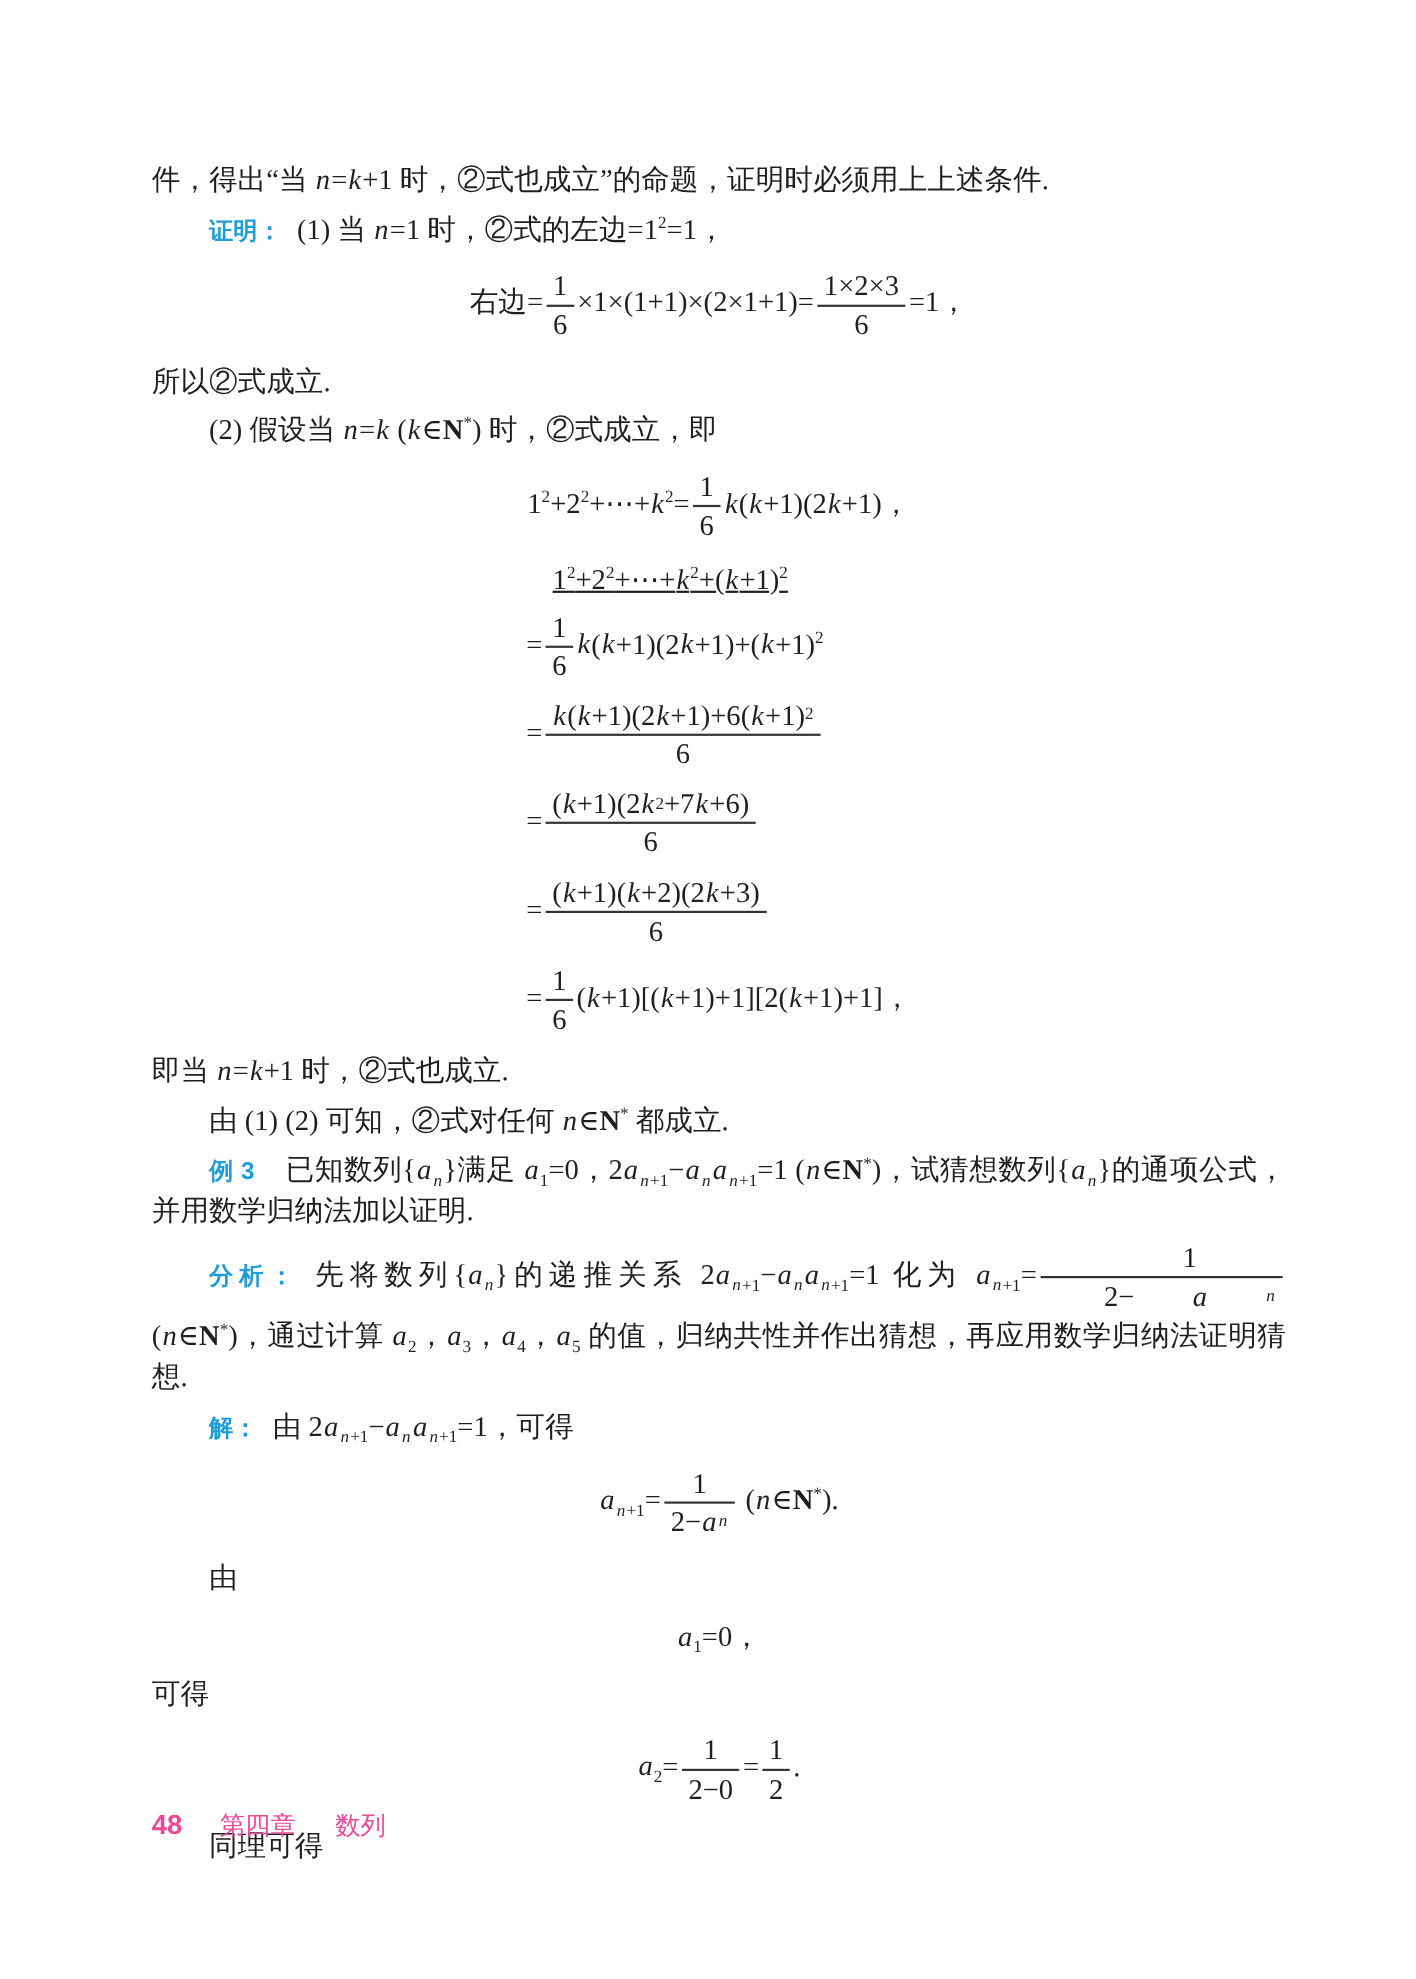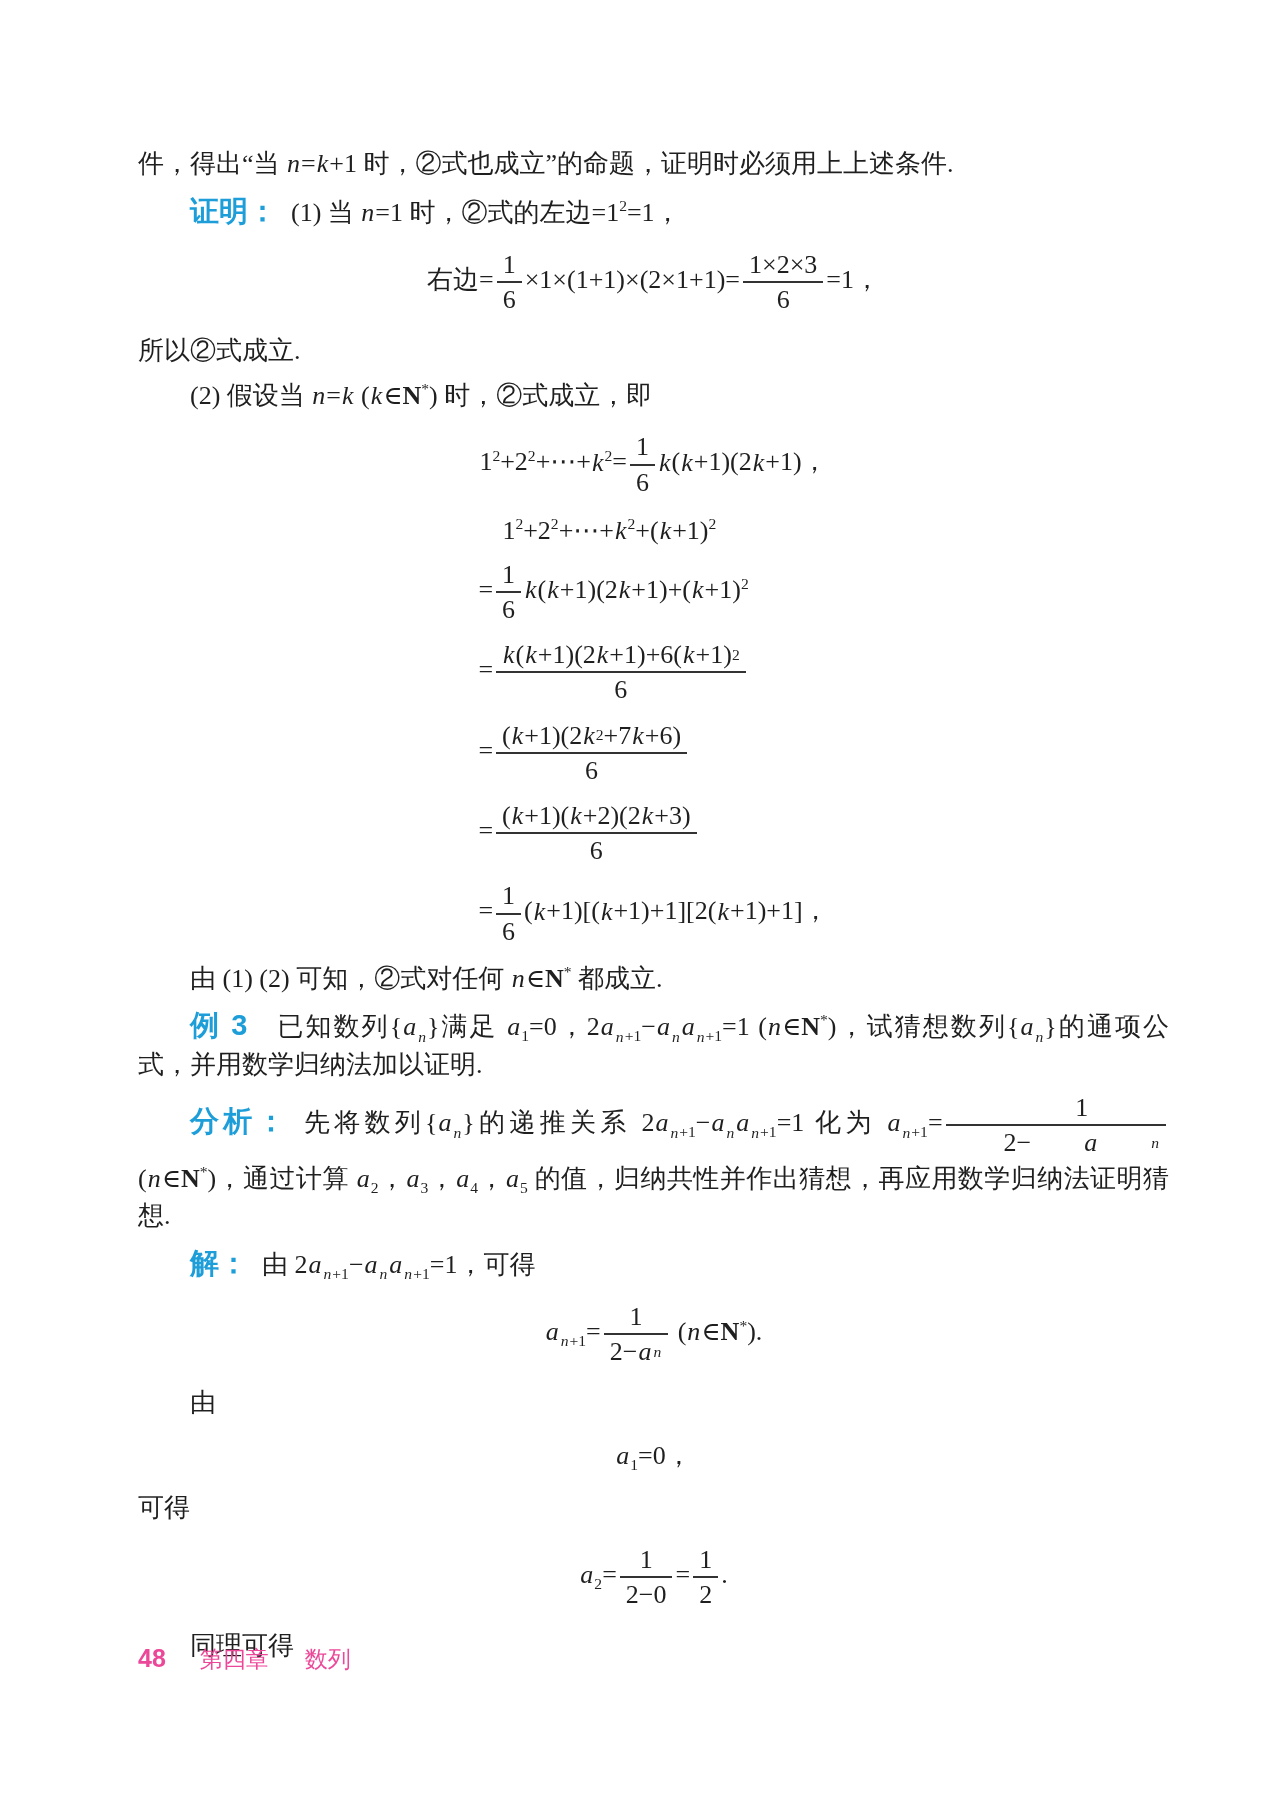--- a/index.html
+++ b/index.html
@@ -12,28 +12,28 @@
   .page{position:relative;width:1287px;height:1799px;overflow:hidden;background:#ffffff;}
   .doc{position:absolute;left:138px;right:118px;top:138px;}
 
   .para{font-size:26px;line-height:1.45;margin:7px 0;text-align:justify;}
   .para.indent{text-indent:52px;}
   .spaced{}
 
   .lead{
     font-family:"Liberation Sans","DejaVu Sans",sans-serif;
     font-weight:bold;color:var(--accent,#1e9ed9);
-    margin-right:14px;font-size:29px;
+    margin-right:14px;font-size:22px;
   }
   .lead.wide{margin-right:28px;}
 
   .eq{font-size:26px;text-align:center;margin:16px 0;}
   .eqgroup{width:fit-content;margin:8px auto;}
   .eqgline{font-size:26px;text-align:left;margin:12px 0;}
-  .eqgline:first-child{padding-left:24px;}
+  .eqgline:first-child{padding-left:24px;text-decoration:underline;}
 
   .frac{
     display:inline-flex;flex-direction:column;
     vertical-align:middle;margin:0 3px;
     line-height:1.2;text-align:center;
   }
   .fnum,.fden{display:flex;align-items:center;justify-content:center;padding:1px 6px;}
   .fden{border-top:2px solid #333;}
 
   .mi{font-style:italic;padding:0 1px;}
@@ -87,20 +87,21 @@
           </span></div>
         <div class="eqgline">=<span class="frac">
             <span class="fnum">(<span class="mi">k</span>+1)(<span class="mi">k</span>+2)(2<span class="mi">k</span>+3)</span>
             <span class="fden">6</span>
           </span></div>
         <div class="eqgline">=<span class="frac">
             <span class="fnum">1</span>
             <span class="fden">6</span>
           </span>(<span class="mi">k</span>+1)[(<span class="mi">k</span>+1)+1][2(<span class="mi">k</span>+1)+1]，</div>
       </div>
+      <div class="para">即当 <span class="mi">n</span>=<span class="mi">k</span>+1 时，②式也成立.</div>
       <div class="para indent">由 (1) (2) 可知，②式对任何 <span class="mi">n</span>∈<span class="mbf">N</span><sup class="ms">*</sup> 都成立.</div>
       <div class="para indent spaced"><span class="lead wide">例 3</span>已知数列{<span class="mi">a</span><sub class="mb"><span class="mi">n</span></sub>}满足 <span class="mi">a</span><sub class="mb">1</sub>=0，2<span class="mi">a</span><sub class="mb"><span class="mi">n</span>+1</sub>−<span class="mi">a</span><sub class="mb"><span class="mi">n</span></sub><span class="mi">a</span><sub class="mb"><span class="mi">n</span>+1</sub>=1 (<span class="mi">n</span>∈<span class="mbf">N</span><sup class="ms">*</sup>)，试猜想数列{<span class="mi">a</span><sub class="mb"><span class="mi">n</span></sub>}的通项公式，并用数学归纳法加以证明.</div>
       <div class="para indent spaced"><span class="lead">分析：</span>先将数列{<span class="mi">a</span><sub class="mb"><span class="mi">n</span></sub>}的递推关系 2<span class="mi">a</span><sub class="mb"><span class="mi">n</span>+1</sub>−<span class="mi">a</span><sub class="mb"><span class="mi">n</span></sub><span class="mi">a</span><sub class="mb"><span class="mi">n</span>+1</sub>=1 化为 <span class="mi">a</span><sub class="mb"><span class="mi">n</span>+1</sub>=<span class="frac">
           <span class="fnum">1</span>
           <span class="fden">2−<span class="mi">a</span><sub class="mb"><span class="mi">n</span></sub></span>
         </span> (<span class="mi">n</span>∈<span class="mbf">N</span><sup class="ms">*</sup>)，通过计算 <span class="mi">a</span><sub class="mb">2</sub>，<span class="mi">a</span><sub class="mb">3</sub>，<span class="mi">a</span><sub class="mb">4</sub>，<span class="mi">a</span><sub class="mb">5</sub> 的值，归纳共性并作出猜想，再应用数学归纳法证明猜想.</div>
       <div class="para indent"><span class="lead">解：</span>由 2<span class="mi">a</span><sub class="mb"><span class="mi">n</span>+1</sub>−<span class="mi">a</span><sub class="mb"><span class="mi">n</span></sub><span class="mi">a</span><sub class="mb"><span class="mi">n</span>+1</sub>=1，可得</div>
       <div class="eq"><span class="mi">a</span><sub class="mb"><span class="mi">n</span>+1</sub>=<span class="frac">
           <span class="fnum">1</span>
           <span class="fden">2−<span class="mi">a</span><sub class="mb"><span class="mi">n</span></sub></span>

